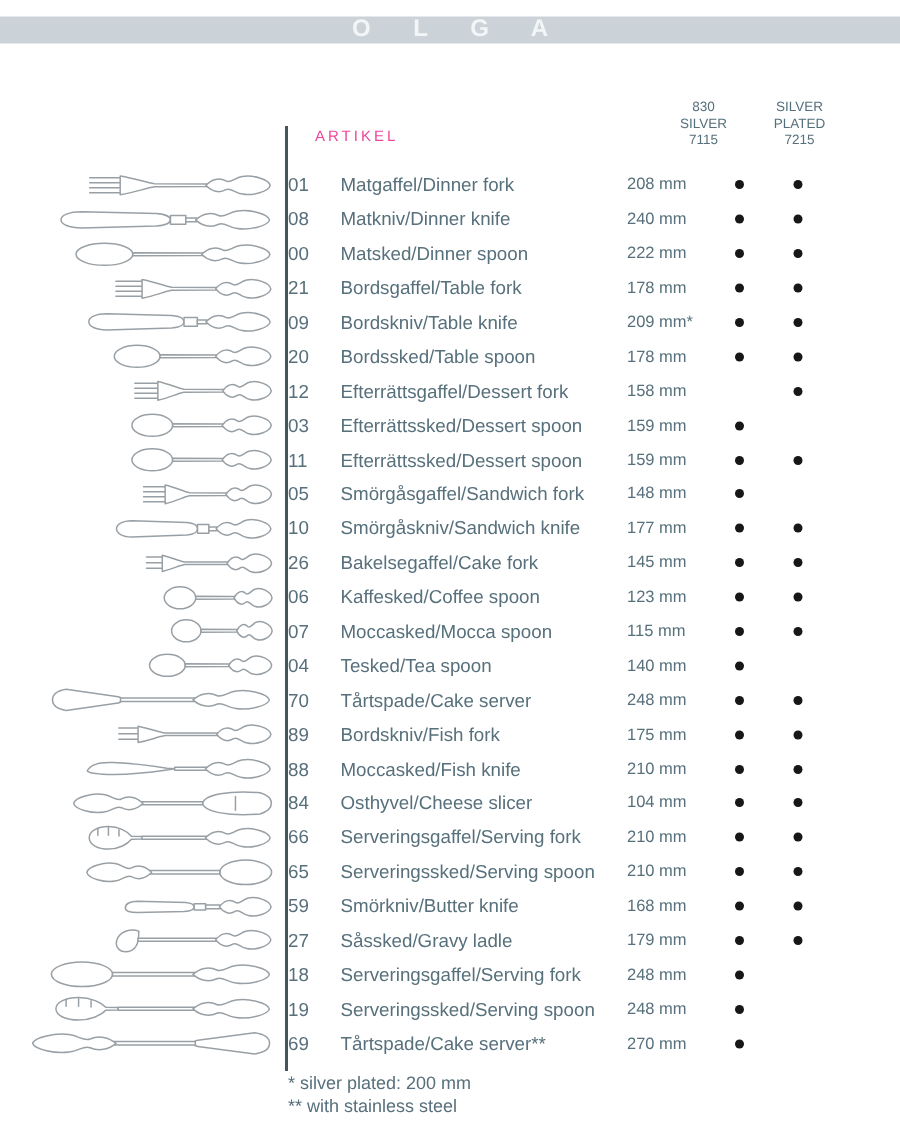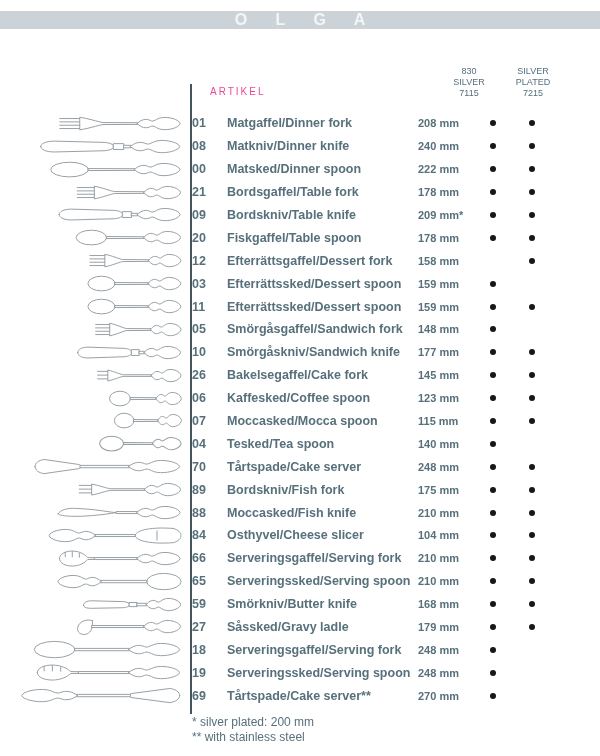--- a/index.html
+++ b/index.html
@@ -13,21 +13,21 @@
   }
   .brand-bar span{
     color:#f3f6f7;font-size:16px;font-weight:bold;letter-spacing:12px;text-indent:12px;
   }
   .vrule{position:absolute;left:190px;top:84px;width:1.5px;height:630px;background:#44555e;}
   .artikel{position:absolute;left:210px;top:86px;font-size:10px;letter-spacing:2px;color:#ec4899;}
   .colhead{position:absolute;top:66px;font-size:9px;line-height:11px;text-align:center;color:#55707c;}
   .colhead.c1{left:444px;width:50px;}
   .colhead.c2{left:508px;width:50px;}
   .rows{position:absolute;left:0;top:112px;width:600px;}
-  .row{position:relative;height:22.9px;font-weight:bold;}
+  .row{position:relative;height:22.9px;}
   .row > *{position:absolute;top:50%;transform:translateY(-50%);}
   .illus{left:0;width:183px;height:100%;display:flex;justify-content:flex-end;align-items:center;}
   .illus.flip svg{transform:scaleX(-1);}
   .code{left:192px;width:24px;font-size:12.5px;}
   .name{left:227px;white-space:nowrap;font-size:12.5px;}
   .size{left:418px;white-space:nowrap;font-size:11px;text-align:right;}
   .dot{width:6px;height:6px;border-radius:50%;background:#171717;}
   .dot.d1{left:490px;}
   .dot.d2{left:529px;}
   .footnotes{position:absolute;left:192px;top:715px;font-size:12px;line-height:15px;color:#57707b;}
@@ -187,21 +187,21 @@
     <span class="dot d1" style="visibility: visible;"></span>
     <span class="dot d2" style="visibility: visible;"></span>
   </div>
       <div class="row">
     <div class="illus">
       <svg class="icon" height="20" viewBox="0 0 200 24" preserveAspectRatio="none" width="109">
             <use href="#sym-spoon"></use>
           </svg>
     </div>
     <span class="code">20</span>
-    <span class="name">Fiskgaffel/Table spoon</span>
+    <span class="name">Bordssked/Table spoon</span>
     <span class="size">178 mm</span>
     <span class="dot d1" style="visibility: visible;"></span>
     <span class="dot d2" style="visibility: visible;"></span>
   </div>
       <div class="row">
     <div class="illus">
       <svg class="icon" height="20" viewBox="0 0 200 24" preserveAspectRatio="none" width="96">
             <use href="#sym-fork"></use>
           </svg>
     </div>

